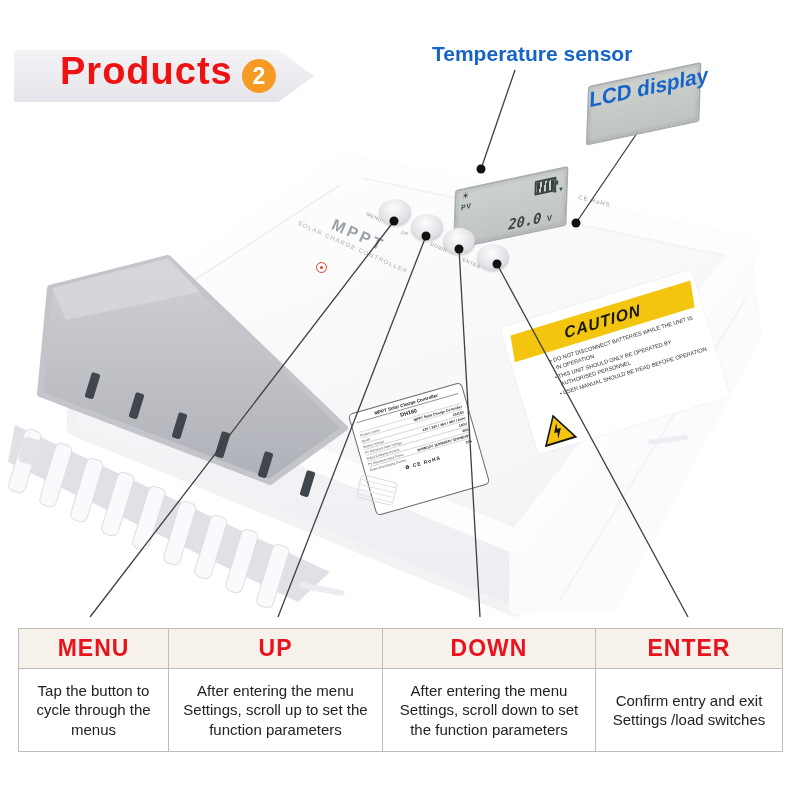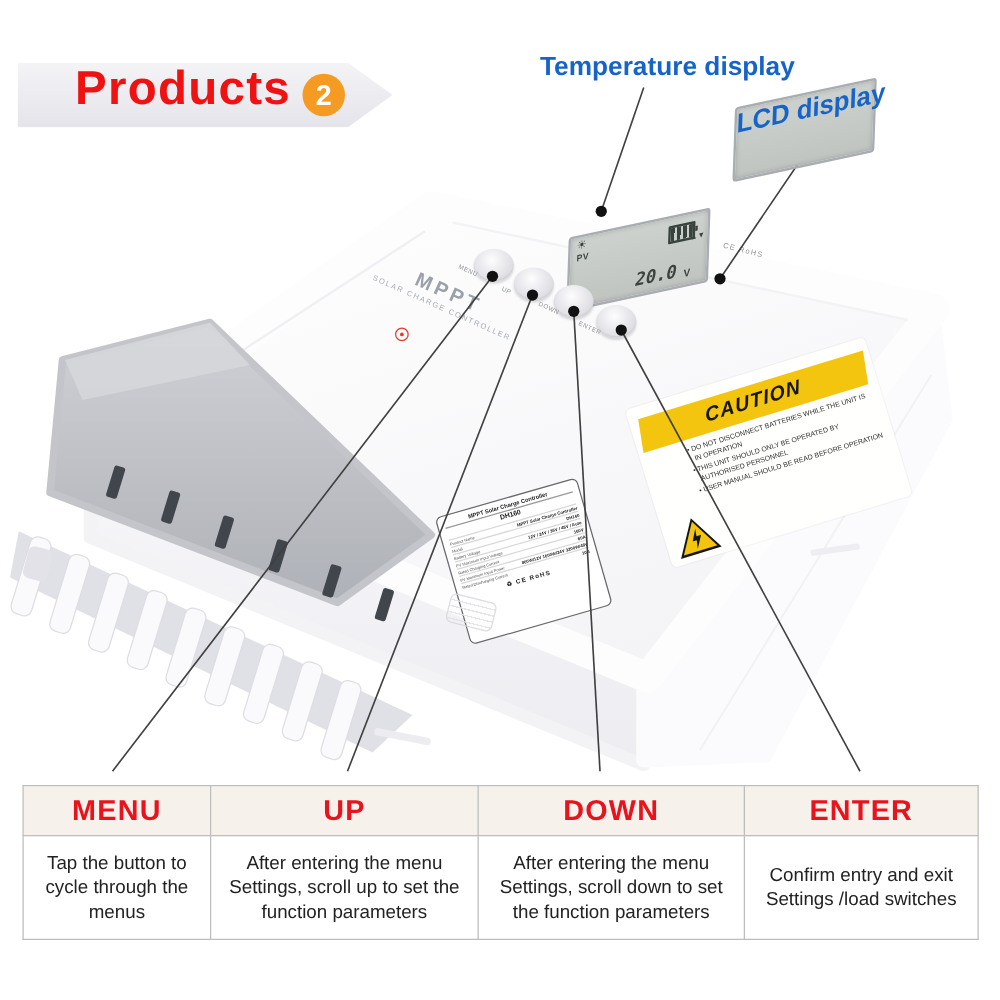--- a/index.html
+++ b/index.html
@@ -252,21 +252,21 @@
       <circle cx="459" cy="249" r="4.5"></circle>
       <circle cx="497" cy="264" r="4.5"></circle>
     </g>
   </svg>
 
   <div class="banner">
     <div class="banner-label">Products</div>
     <div class="banner-badge">2</div>
   </div>
 
-  <div class="callout temp">Temperature display</div>
+  <div class="callout temp">Temperature sensor</div>
   <div class="callout lcd">LCD display</div>
 
   <table class="info">
     <colgroup>
         <col style="width:150px">
         <col style="width:214px">
         <col style="width:213px">
         <col style="width:187px">
       </colgroup>
     <tbody>

